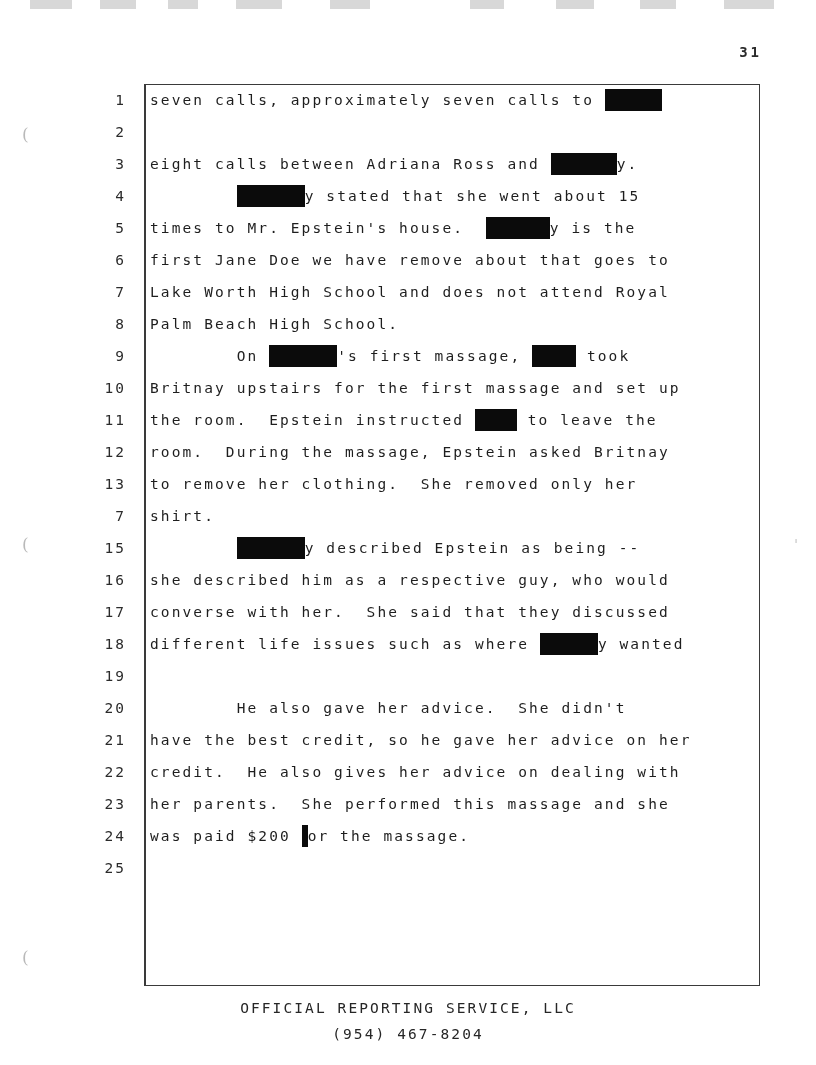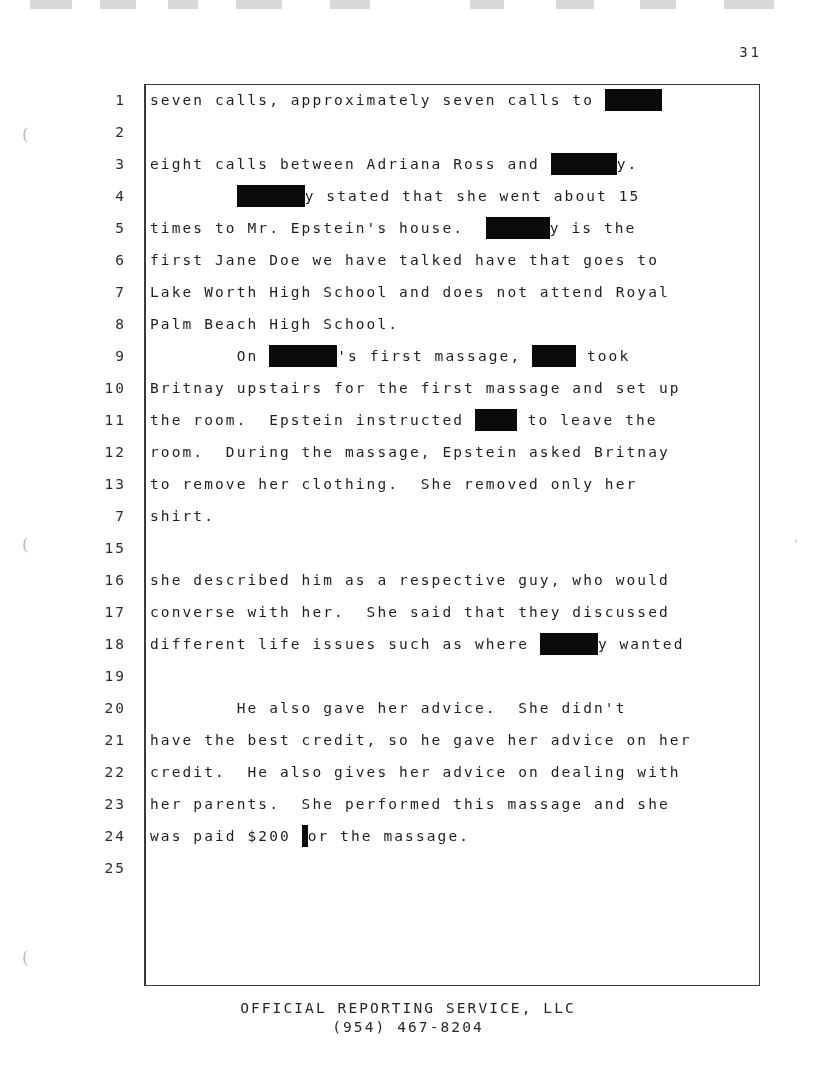--- a/index.html
+++ b/index.html
@@ -33,20 +33,21 @@
 
   .page-number {
     position: absolute;
     top: 44px;
     left: 0;
     width: 762px;
     text-align: right;
     font-size: 14px;
     letter-spacing: 3px;
     color: #2b2b2b;
+    font-weight: bold;
   }
 
   
   .transcript {
     position: absolute;
     top: 84px;
     left: 144px;
     width: 616px;
     height: 902px;
     border-top: 1px solid #3a3a3a;
@@ -118,21 +119,21 @@
     position: absolute;
     top: 1000px;
     left: 0;
     width: 816px;
     text-align: center;
     font-size: 14.5px;
     letter-spacing: 2.1px;
     color: #262626;
   }
   .footer div + div {
-    margin-top: 3px;
+    margin-top: 10px;
   }
 </style>
 </head>
 <body>
 
 <div class="scan-artifacts">
   <span style="left:30px;  width:42px;"></span>
   <span style="left:100px; width:36px;"></span>
   <span style="left:168px; width:30px;"></span>
   <span style="left:236px; width:46px;"></span>
@@ -151,30 +152,30 @@
 <div class="margin-mark" style="top:534px;">(</div>
 <div class="margin-mark" style="top:947px;">(</div>
 <div class="edge-mark" style="top:536px;">'</div>
 
 <div class="lines" id="lines">
     <div class="line"><span class="num">1</span><span class="txt">seven calls, approximately seven calls to <span class="redact" style="width: 57px; height: 22px;"></span></span></div>
     <div class="line"><span class="num">2</span></div>
     <div class="line"><span class="num">3</span><span class="txt">eight calls between Adriana Ross and <span class="redact" style="width: 66px; height: 22px;"></span>y.</span></div>
     <div class="line"><span class="num">4</span><span class="txt">        <span class="redact" style="width: 68px; height: 22px;"></span>y stated that she went about 15</span></div>
     <div class="line"><span class="num">5</span><span class="txt">times to Mr. Epstein's house.  <span class="redact" style="width: 64px; height: 22px;"></span>y is the</span></div>
-    <div class="line"><span class="num">6</span><span class="txt">first Jane Doe we have talked have that goes to</span></div>
+    <div class="line"><span class="num">6</span><span class="txt">first Jane Doe we have remove about that goes to</span></div>
     <div class="line"><span class="num">7</span><span class="txt">Lake Worth High School and does not attend Royal</span></div>
     <div class="line"><span class="num">8</span><span class="txt">Palm Beach High School.</span></div>
     <div class="line"><span class="num">9</span><span class="txt">        On <span class="redact" style="width: 68px; height: 22px;"></span>'s first massage, <span class="redact" style="width: 44px; height: 22px;"></span> took</span></div>
     <div class="line"><span class="num">10</span><span class="txt">Britnay upstairs for the first massage and set up</span></div>
     <div class="line"><span class="num">11</span><span class="txt">the room.  Epstein instructed <span class="redact" style="width: 42px; height: 22px;"></span> to leave the</span></div>
     <div class="line"><span class="num">12</span><span class="txt">room.  During the massage, Epstein asked Britnay</span></div>
     <div class="line"><span class="num">13</span><span class="txt">to remove her clothing.  She removed only her</span></div>
     <div class="line"><span class="num">7</span><span class="txt">shirt.</span></div>
-    <div class="line"><span class="num">15</span></div>
+    <div class="line"><span class="num">15</span><span class="txt">        <span class="redact" style="width: 68px; height: 22px;"></span>y described Epstein as being --</span></div>
     <div class="line"><span class="num">16</span><span class="txt">she described him as a respective guy, who would</span></div>
     <div class="line"><span class="num">17</span><span class="txt">converse with her.  She said that they discussed</span></div>
     <div class="line"><span class="num">18</span><span class="txt">different life issues such as where <span class="redact" style="width: 58px; height: 22px;"></span>y wanted</span></div>
     <div class="line"><span class="num">19</span></div>
     <div class="line"><span class="num">20</span><span class="txt">        He also gave her advice.  She didn't</span></div>
     <div class="line"><span class="num">21</span><span class="txt">have the best credit, so he gave her advice on her</span></div>
     <div class="line"><span class="num">22</span><span class="txt">credit.  He also gives her advice on dealing with</span></div>
     <div class="line"><span class="num">23</span><span class="txt">her parents.  She performed this massage and she</span></div>
     <div class="line"><span class="num">24</span><span class="txt">was paid $200 <span class="redact" style="width: 6px; height: 22px;"></span>or the massage.</span></div>
     <div class="line"><span class="num">25</span></div>

